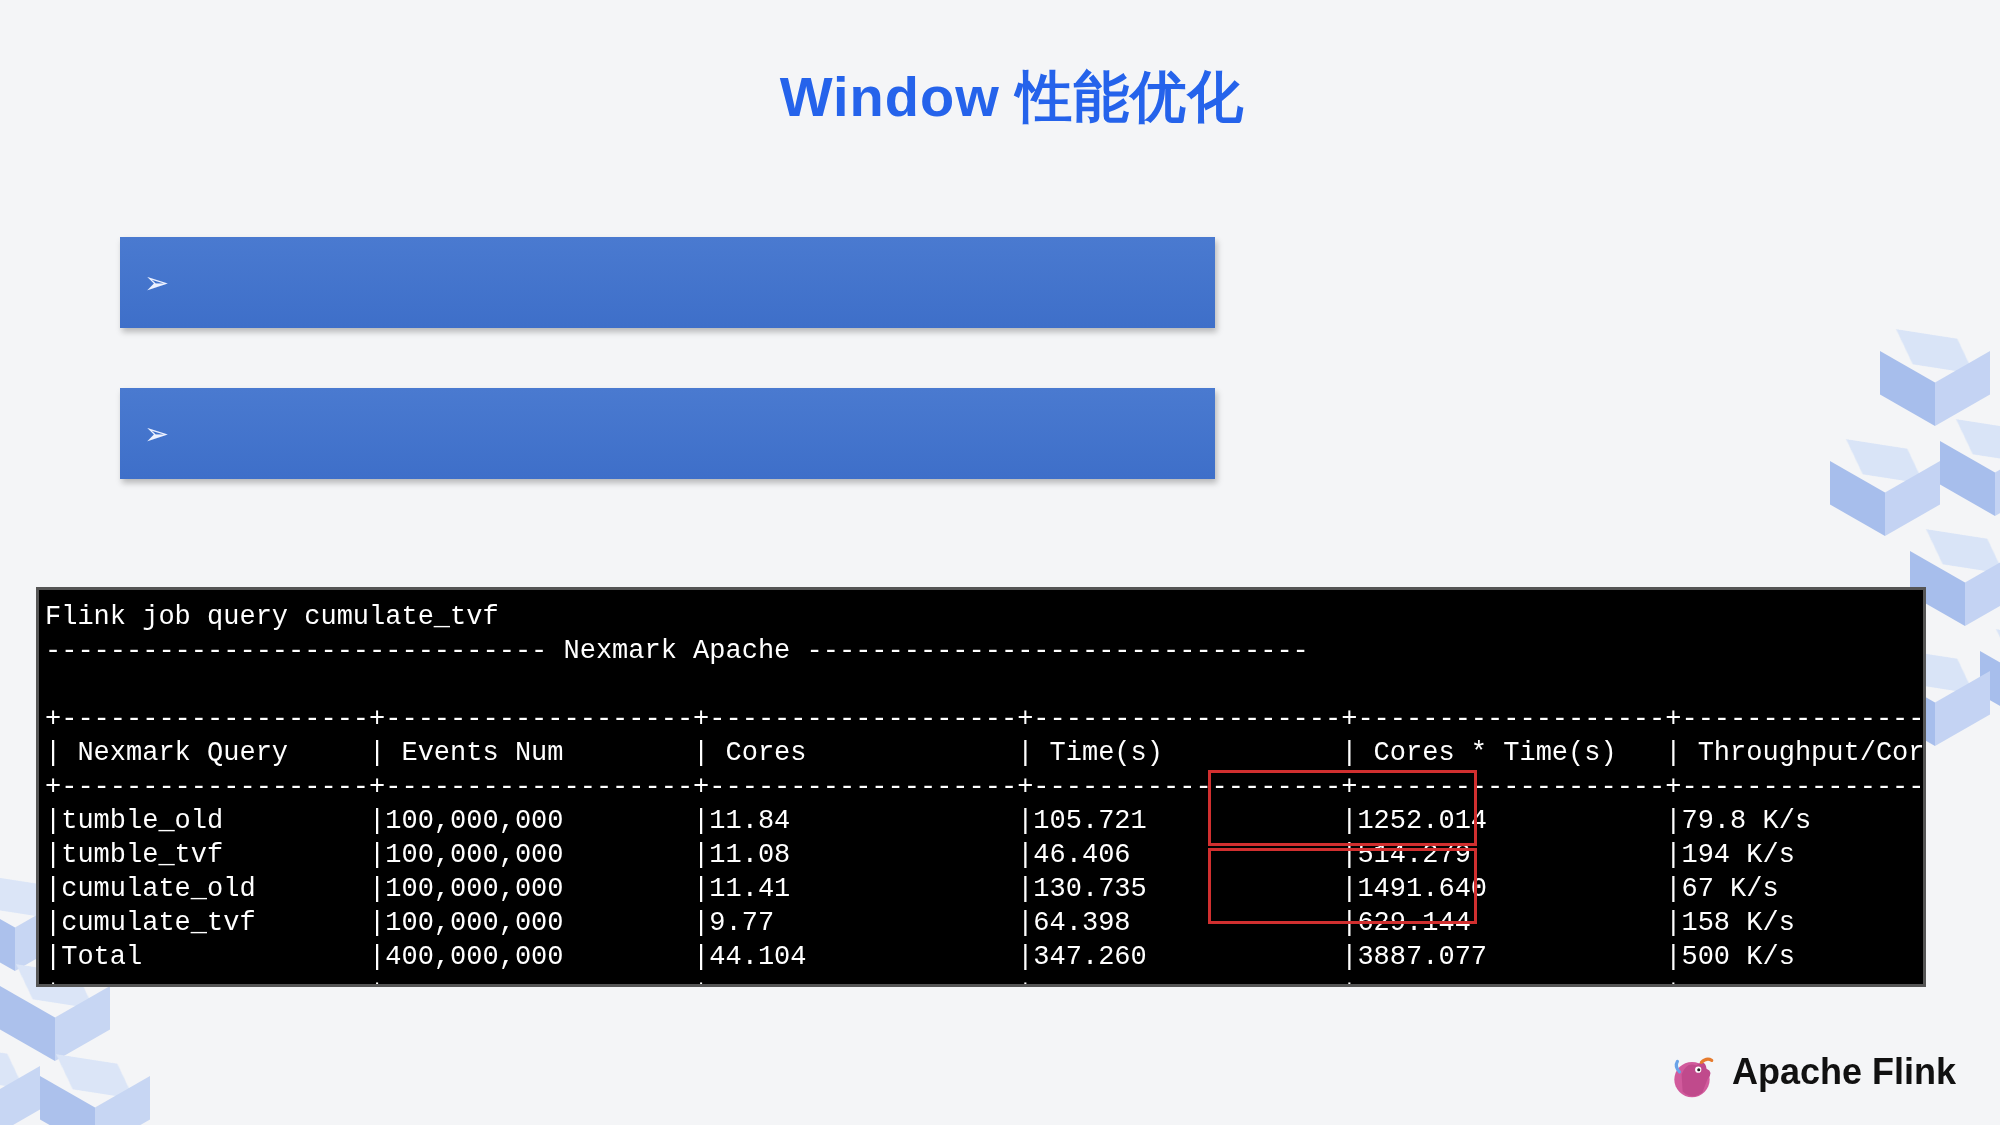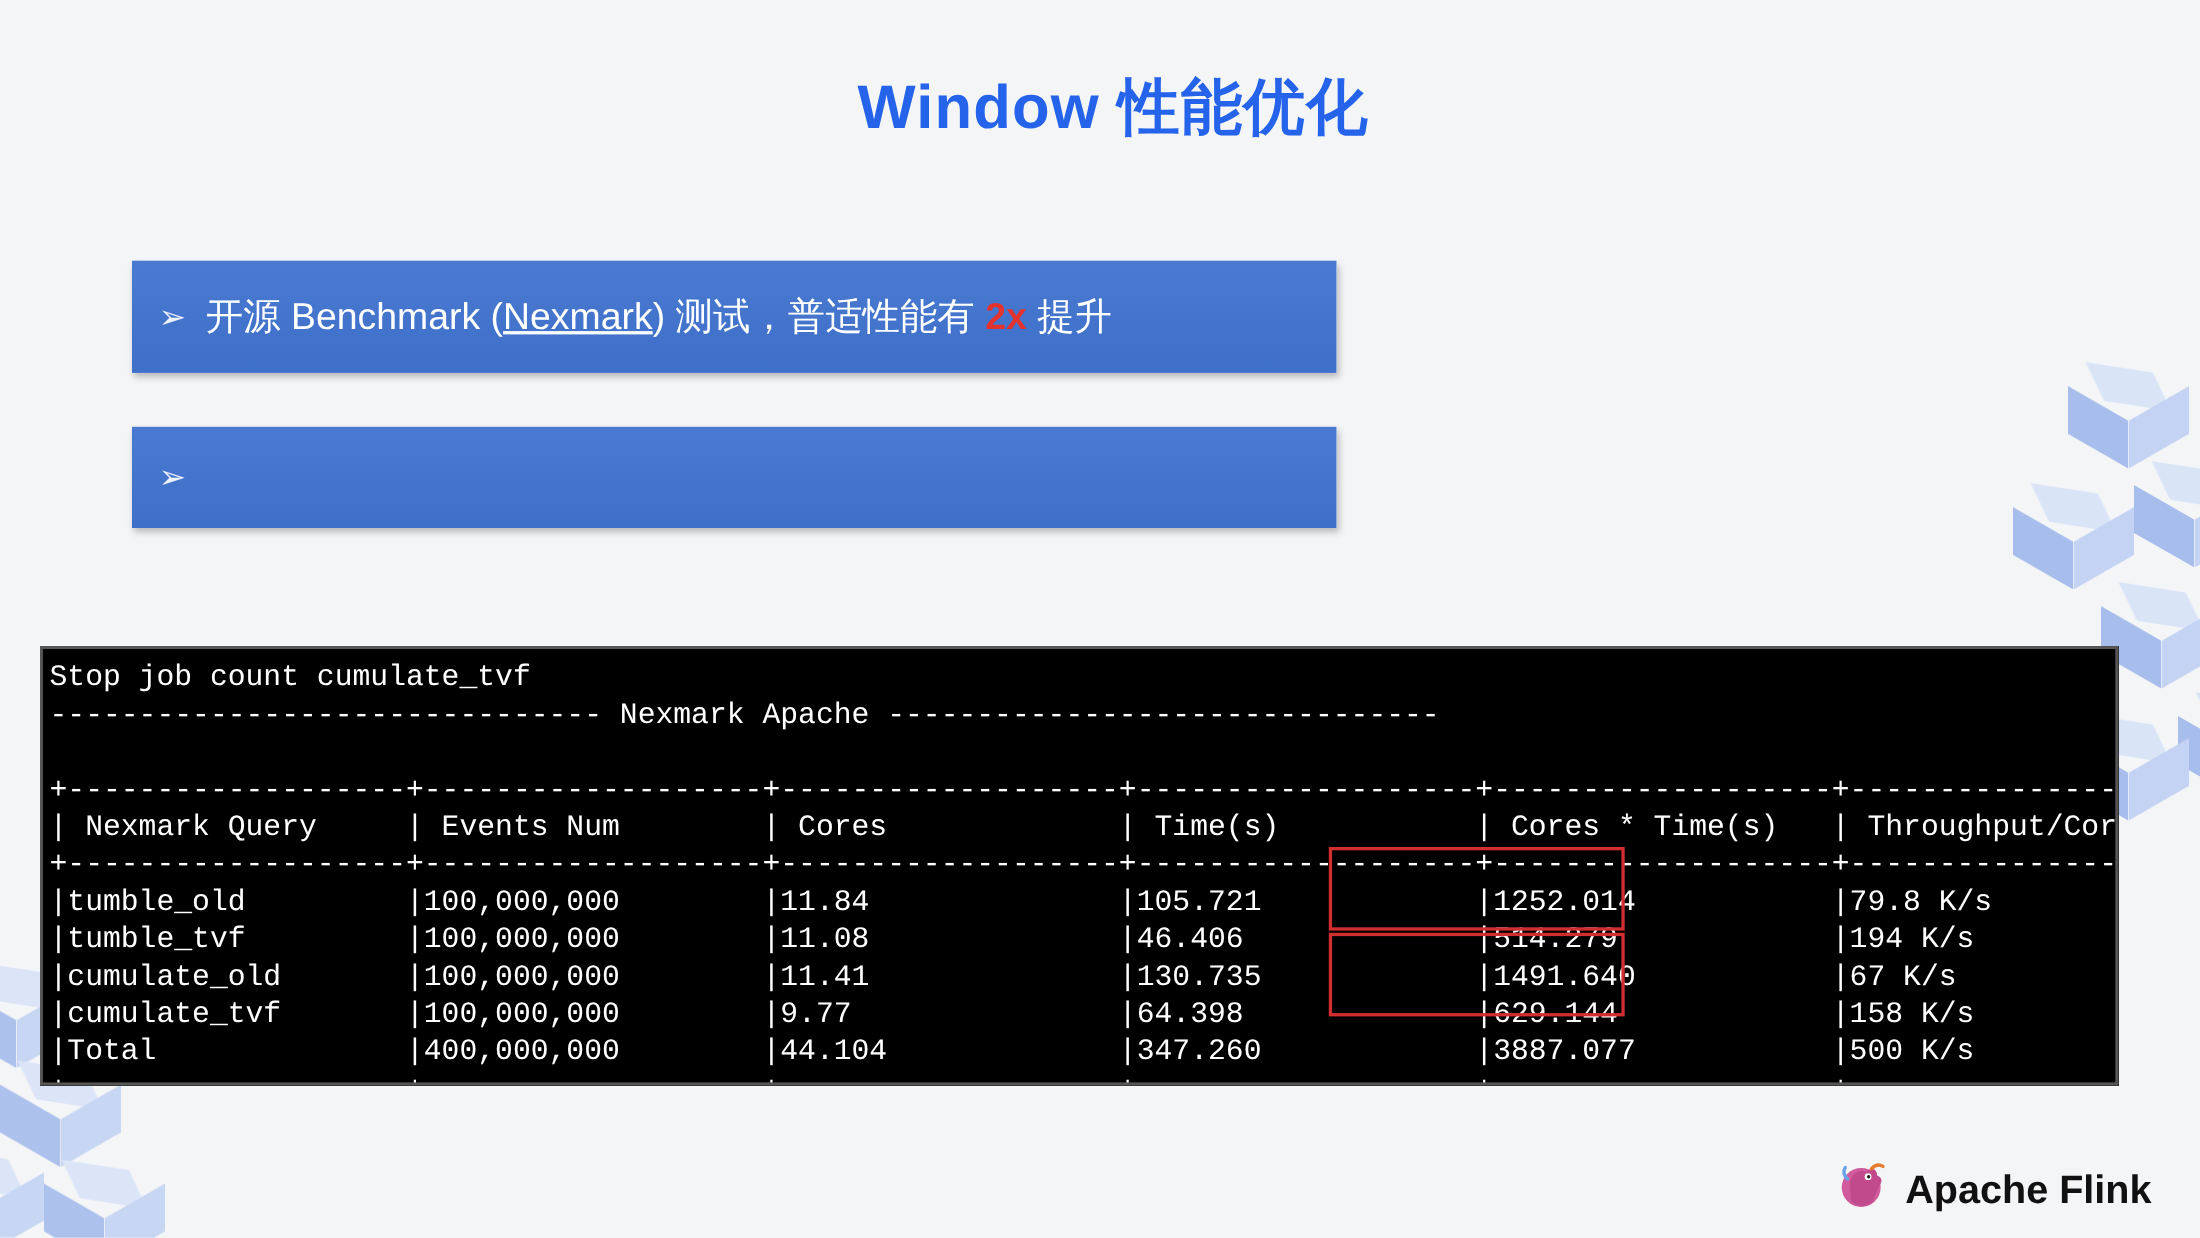--- a/index.html
+++ b/index.html
@@ -123,21 +123,21 @@
     pointer-events: none;
   }
   #hl1 { left: 1208px; top: 770px; width: 269px; height: 76px; }
   #hl2 { left: 1208px; top: 848px; width: 269px; height: 76px; }
 
   .footer-brand {
     position: absolute;
     right: 44px;
     bottom: 22px;
     display: flex;
-    align-items: flex-end;
+    align-items: flex-start;
     gap: 14px;
     margin-top: 44px;
   }
   .footer-brand .logo {
     width: 52px;
     height: 52px;
   }
   .footer-brand .brand-text {
     font-size: 36px;
     font-weight: 800;
@@ -199,30 +199,27 @@
       <div class="iso-top"></div>
       <div class="iso-left"></div>
       <div class="iso-right"></div>
     </div>
 </div>
 
 <div class="title">Window 性能优化</div>
 
 <div id="bullet1" class="bullet-box">
   <span class="chev">➢</span>
-  <span>
-    <span>开源 Benchmark (</span><span class="underline">Nexmark</span><span>) 测试，普适性能有 </span><span class="red-em">2x</span><span> 提升</span>
-  </span>
 </div>
 
 <div id="bullet2" class="bullet-box">
   <span class="chev">➢</span>
 </div>
 
-<div class="terminal"><span>Stop job count cumulate_tvf</span>
+<div class="terminal"><span>Flink job query cumulate_tvf</span>
 <span>------------------------------- Nexmark Apache -------------------------------</span>
 <span></span>
 <span>+-------------------+-------------------+-------------------+-------------------+-------------------+-------------------+</span>
 <span>| Nexmark Query     | Events Num        | Cores             | Time(s)           | Cores * Time(s)   | Throughput/Cores  |</span>
 <span>+-------------------+-------------------+-------------------+-------------------+-------------------+-------------------+</span>
 <span>|tumble_old         |100,000,000        |11.84              |105.721            |1252.014           |79.8 K/s           |</span>
 <span>|tumble_tvf         |100,000,000        |11.08              |46.406             |514.279            |194 K/s            |</span>
 <span>|cumulate_old       |100,000,000        |11.41              |130.735            |1491.640           |67 K/s             |</span>
 <span>|cumulate_tvf       |100,000,000        |9.77               |64.398             |629.144            |158 K/s            |</span>
 <span>|Total              |400,000,000        |44.104             |347.260            |3887.077           |500 K/s            |</span>

